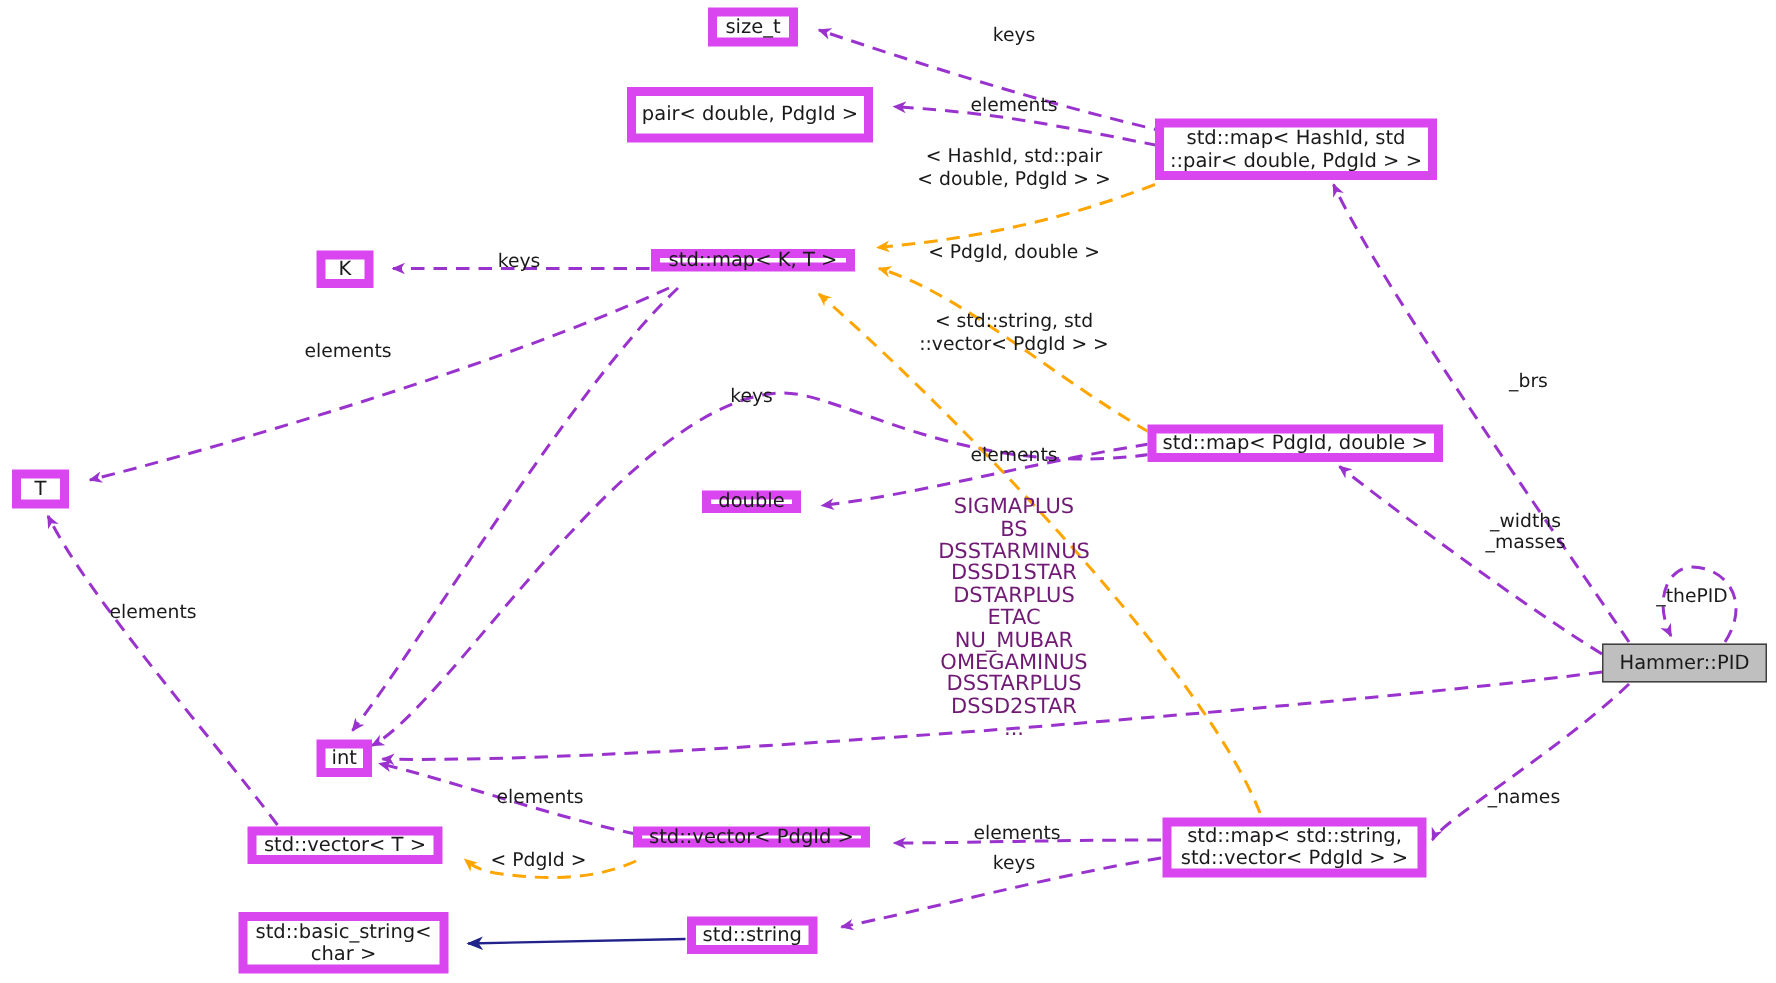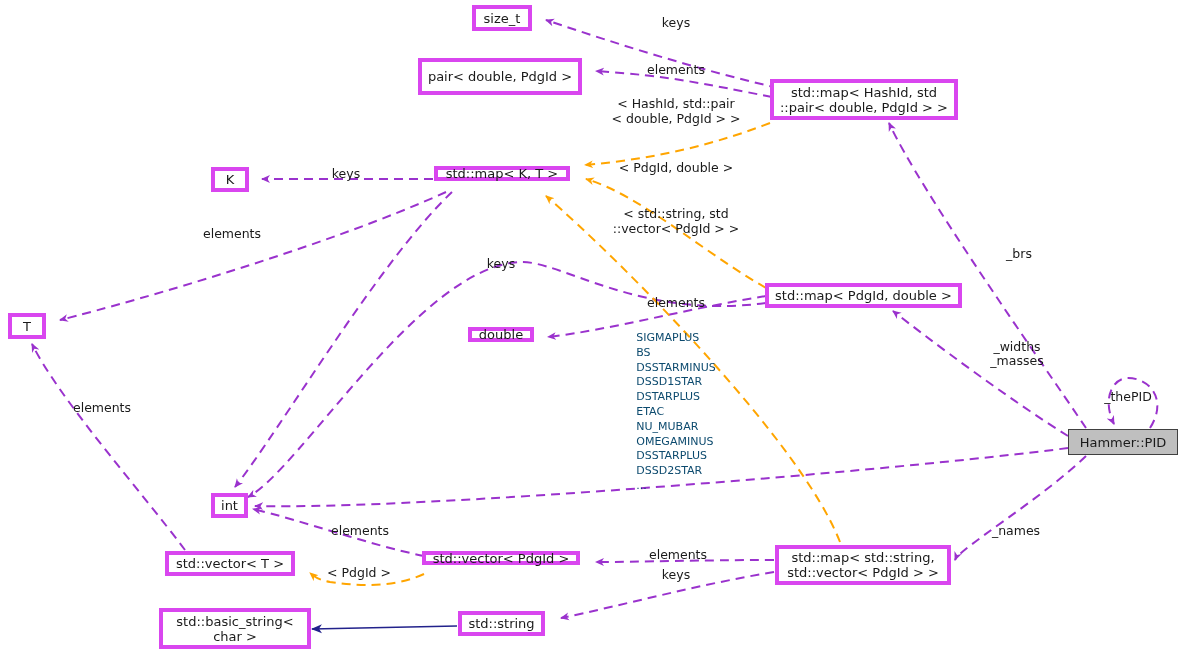--- a/index.html
+++ b/index.html
@@ -22,21 +22,21 @@
     position: absolute;
     top: 0;
     left: 0;
     width: 1184px;
     height: 655px;
   }
   .node {
     position: absolute;
     box-sizing: border-box;
     background: #ffffff;
-    border: 4px solid #d946ef;
+    border: 6px solid #d946ef;
     color: #1a1a1a;
     font-size: 13px;
     line-height: 15px;
     text-align: center;
     display: flex;
     align-items: center;
     justify-content: center;
     white-space: pre;
     z-index: 3;
   }
@@ -50,24 +50,24 @@
     line-height: 14.5px;
     color: #1a1a1a;
     white-space: pre;
     text-align: center;
     transform: translateX(-50%);
     z-index: 2;
     background: transparent;
   }
   .enum-list {
     position: absolute;
-    font-size: 11px;
+    font-size: 14px;
     line-height: 14.8px;
-    color: #0c4a6e;
-    text-align: left;
+    color: #701a75;
+    text-align: center;
     transform: translateX(-50%);
     z-index: 2;
     white-space: pre;
   }
 </style>
 </head>
 <body>
 
 <div id="diagram">
 
@@ -149,21 +149,21 @@
   <div class="node" style="left:165px; top:551px; width:130px; height:25px;">
     <span>std::vector&lt; T &gt;</span>
   </div>
   <div class="node" style="left:422px; top:551px; width:158px; height:14px;">
     <span>std::vector&lt; PdgId &gt;</span>
   </div>
   <div class="node" style="left:775px; top:545px; width:176px; height:40px;">
     <span>std::map&lt; std::string,
 std::vector&lt; PdgId &gt; &gt;</span>
   </div>
-  <div class="node" style="left:159px; top:608px; width:152px; height:41px;">
+  <div class="node" style="left:159px; top:608px; width:140px; height:41px;">
     <span>std::basic_string&lt;
 char &gt;</span>
   </div>
   <div class="node" style="left:458px; top:611px; width:87px; height:25px;">
     <span>std::string</span>
   </div>
 
   <div class="edge-label" style="left:676px; top:16px;">keys</div>
   <div class="edge-label" style="left:676px; top:63px;">elements</div>
   <div class="edge-label" style="left:676px; top:97px;">&lt; HashId, std::pair

